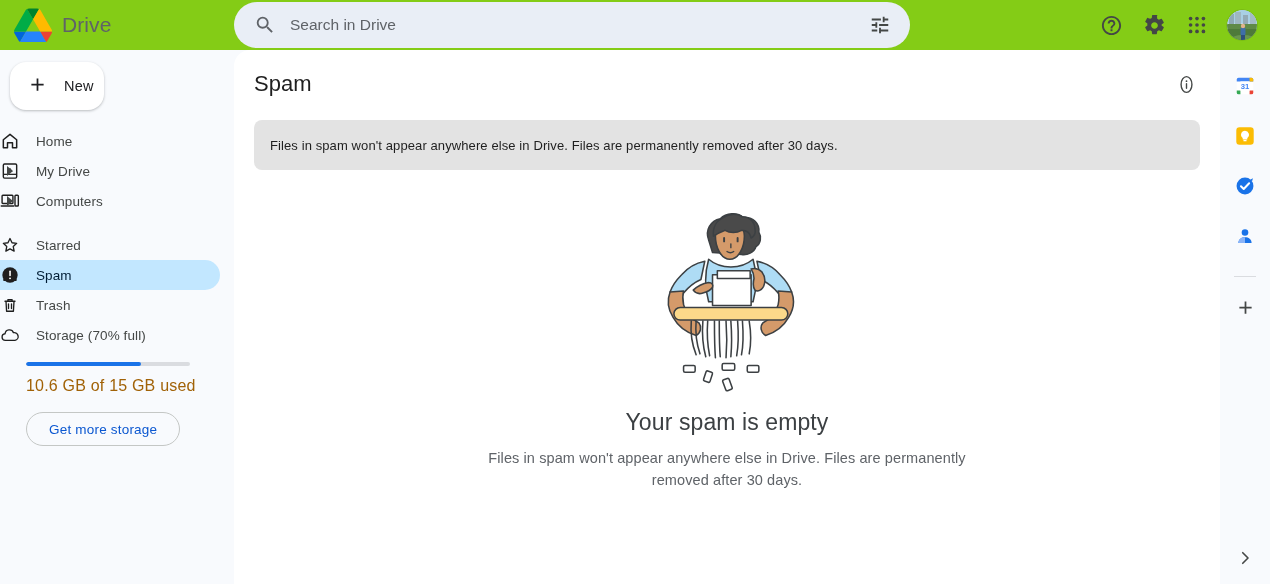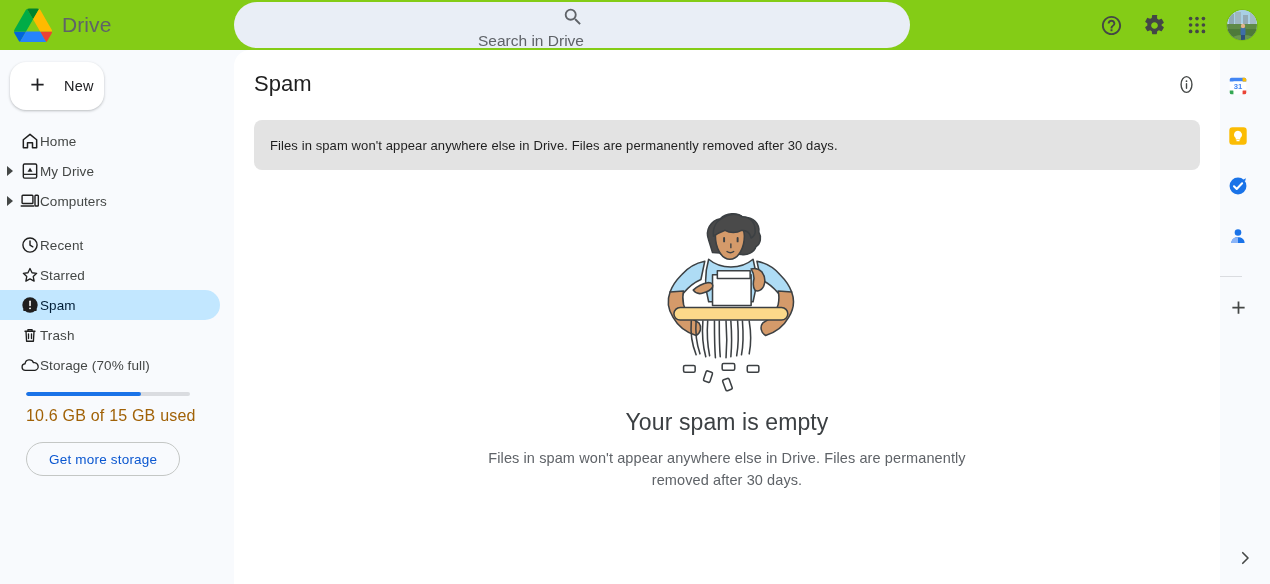--- a/index.html
+++ b/index.html
@@ -29,21 +29,20 @@
     letter-spacing: 0.1px; font-weight: 400;
   }
 
   .search-wrap {
     width: 676px; height: 46px;
     background: #e9eef6;
     border-radius: 23px;
     display: flex; align-items: center;
     padding: 0 14px 0 16px;
     position: relative;
-    flex-direction: column;
   }
   .search-icon-btn {
     width: 30px; height: 30px; border:none; background:transparent;
     display:flex; align-items:center; justify-content:center;
     cursor:pointer; border-radius:50%; flex: 0 0 auto;
   }
   .search-input {
     flex: 1 1 auto; height: 44px; border: none; outline: none;
     background: transparent;
     font-family: "Liberation Sans", sans-serif;
@@ -90,21 +89,22 @@
     font-family: "Liberation Sans", sans-serif;
   }
   .new-label { font-size: 14.5px; color: #202124; letter-spacing: .2px; }
 
   .nav-list { padding-right: 14px; }
   .nav-item {
     position: relative;
     display: flex; align-items: center;
     height: 30px; margin-bottom: 0;
     border-radius: 0 15px 15px 0;
-    padding-left: 20px; cursor: pointer;
+    cursor: pointer;
+    gap: 16px;
   }
   .nav-item.active { background: #c2e7ff; }
   .nav-label {
     font-size: 13.5px; color: #444746; letter-spacing: .1px;
     white-space: nowrap;
   }
   .nav-item.active .nav-label { color: #001d35; font-weight: 500; }
   .nav-icon { width: 20px; height: 20px; flex: 0 0 20px; display:block; }
   .expander {
     position: absolute; left: 4px; top: 50%;
@@ -179,21 +179,21 @@
     font-size: 14.5px; color: #5f6368;
     text-align: center; width: 520px; line-height: 22px;
     letter-spacing: .1px;
   }
 
   
   .right-rail {
     position: absolute; top: 50px; right: 0;
     width: 50px; height: 534px;
     background: #f8fafd;
-    display: flex; flex-direction: column; align-items: flex-start;
+    display: flex; flex-direction: column; align-items: center;
     padding-top: 18px;
   }
   .rail-btn {
     width: 36px; height: 36px; margin-bottom: 14px;
     border: none; background: transparent; border-radius: 50%;
     cursor: pointer; display: flex; align-items: center; justify-content: center;
   }
   .rail-divider {
     width: 22px; height: 1px; background: #dadce0;
     margin: 8px 0 12px 0;
@@ -339,29 +339,20 @@
           <path d="M1.5 18h15" stroke-linecap="round"></path>
           <rect x="18" y="5" width="4" height="13" rx="1"></rect>
         </svg>
       </span>
       <span class="nav-label">Computers</span>
     </div>
 
     <div class="nav-gap"></div>
 
 
-    <div class="nav-item">
-      <span class="nav-icon">
-        <svg width="20" height="20" viewBox="0 0 24 24" fill="none" stroke="#1f1f1f" stroke-width="1.7" aria-hidden="true">
-          <circle cx="12" cy="12" r="8.5"></circle>
-          <path d="M12 7v5.2l3.4 2" stroke-linecap="round" stroke-linejoin="round"></path>
-        </svg>
-      </span>
-      <span class="nav-label">Recent</span>
-    </div>
 
     <div class="nav-item">
       <span class="nav-icon">
         <svg width="20" height="20" viewBox="0 0 24 24" fill="none" stroke="#1f1f1f" stroke-width="1.6" aria-hidden="true">
           <path d="M12 4.2l2.45 5.1 5.55.7-4.1 3.85 1.06 5.5L12 16.7l-4.96 2.65 1.06-5.5-4.1-3.85 5.55-.7z" stroke-linejoin="round"></path>
         </svg>
       </span>
       <span class="nav-label">Starred</span>
     </div>
 

